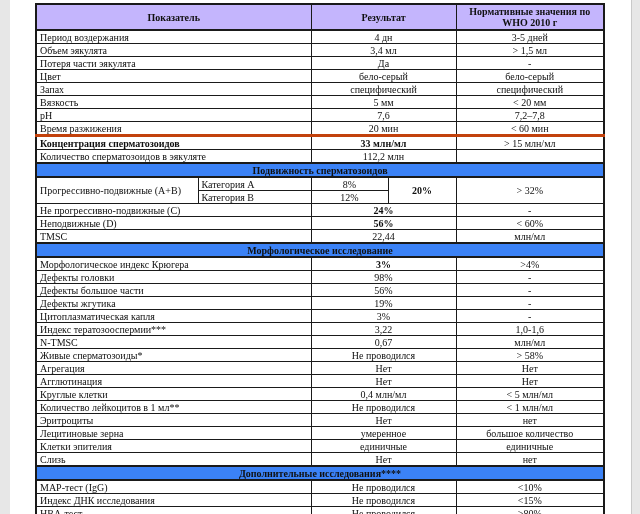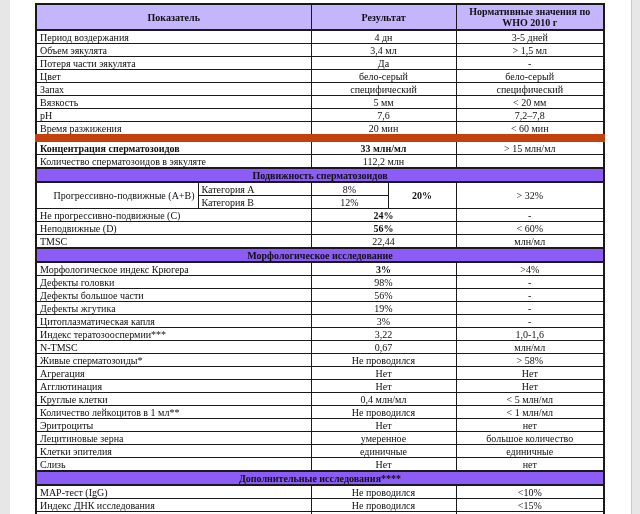--- a/index.html
+++ b/index.html
@@ -37,32 +37,32 @@
   }
   th{
     background:#c4b5fd;
     font-weight:bold;
     text-align:center;
     border-bottom:2px solid #1a1a1a;
     height:24px;
   }
   th .l2{display:block;}
   tr.sec td{
-    background:#8b5cf6;
+    background:#3b82f6;
     font-weight:bold;
     text-align:center;
     border-top:2px solid #1a1a1a;
     border-bottom:2px solid #1a1a1a;
   }
   td.lbl{text-align:left;font-family:Liberation Serif, serif;}
   td.val,td.nrm{text-align:center;}
   td.right{text-align:left;padding-right:5px;}
   td.b{font-weight:bold;}
-  tr.thick-top td{border-top:8px solid #c2410c;}
-  td.ctr{text-align:right;margin-top:20px;}
+  tr.thick-top td{border-top:3px solid #c2410c;}
+  td.ctr{text-align:left;margin-top:20px;}
 </style>
 </head>
 <body>
 
 <div class="sheet"></div>
 <div class="edge-shadow"></div>
 
 <table class="report">
   <colgroup>
     <col style="width:162px">

